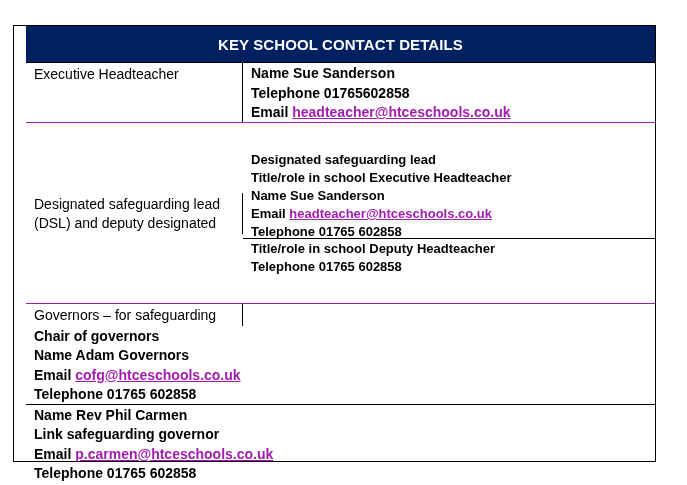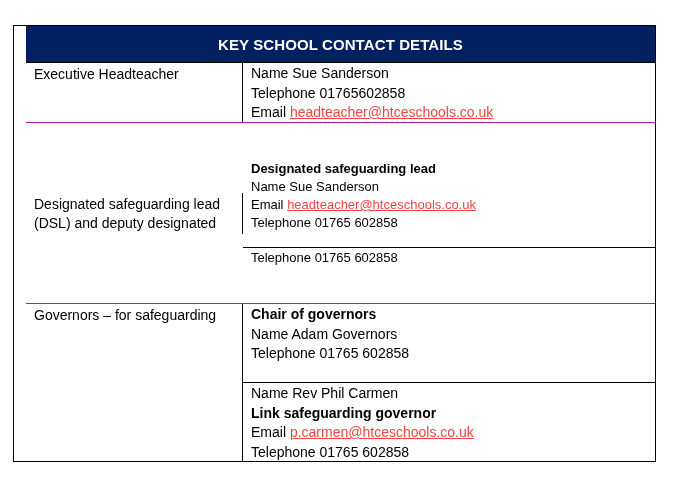--- a/index.html
+++ b/index.html
@@ -4,32 +4,32 @@
 <style>
   html, body { margin: 0; padding: 0; background: #ffffff; }
   body { width: 687px; height: 485px; position: relative; overflow: hidden;
          font-family: "Liberation Sans", sans-serif; color: #000; }
   .tbl { position: absolute; left: 13px; top: 25px; width: 643px;
          border: 1px solid #000; box-sizing: border-box; padding-left: 12px; }
   .hdr { height: 36px; background: #002060; color: #fff; font-weight: bold;
          font-size: 15px; display: flex; align-items: center; justify-content: center;
          border-bottom: 1px solid #000; letter-spacing: 0.1px; }
   .row { display: flex; border-bottom: 1px solid #a21caf; }
-  .row:last-child { border-bottom: none; }
+  .row:last-child { border-bottom: none; flex-direction: column; }
   .lbl { width: 217px; border-right: 1px solid #000; padding: 2px 0 0 8px;
          box-sizing: border-box; font-size: 14px; line-height: 19.5px; }
   .val { flex: 1; }
   .sub { padding: 1px 0 0 8px; border-bottom: 1px solid #000; }
   .sub:last-child { border-bottom: none; }
-  .line { white-space: nowrap; }
+  .line { white-space: nowrap; font-weight: bold; }
   .big .line { font-size: 14px; line-height: 19.5px; }
   .small .line { font-size: 13px; line-height: 18px; }
   .gov .line { font-size: 14px; line-height: 19.5px; }
   .ttl { font-weight: bold; }
-  a { color: #ef4444; text-decoration: underline; }
+  a { color: #a21caf; text-decoration: underline; }
 </style>
 </head>
 <body>
 
 <div class="tbl">
   <div class="hdr">KEY SCHOOL CONTACT DETAILS</div>
 
   <div class="row" style="height:59px;">
     <div class="lbl">Executive Headteacher</div>
     <div class="val big" style="padding:1px 0 0 8px;">
@@ -40,36 +40,39 @@
   </div>
 
   <div class="row" style="height:180px;align-items:center;">
     <div class="lbl">
       <div>Designated safeguarding lead</div>
       <div>(DSL) and deputy designated</div>
     </div>
     <div class="val small">
       <div class="sub" style="height:89px;box-sizing:border-box;">
         <div class="line ttl">Designated safeguarding lead</div>
+        <div class="line"><span>Title/role in school</span> <span>Executive Headteacher</span></div>
         <div class="line"><span>Name</span> <span>Sue Sanderson</span></div>
         <div class="line"><span>Email</span> <a>headteacher@htceschools.co.uk</a></div>
         <div class="line"><span>Telephone</span> <span>01765 602858</span></div>
       </div>
       <div class="sub">
+        <div class="line"><span>Title/role in school</span> <span>Deputy Headteacher</span></div>
         <div class="line"><span>Telephone</span> <span>01765 602858</span></div>
       </div>
     </div>
   </div>
 
   <div class="row" style="height:157px;">
     <div class="lbl">Governors – for safeguarding</div>
     <div class="val gov">
       <div class="sub" style="height:79px;box-sizing:border-box;">
         <div class="line ttl">Chair of governors</div>
         <div class="line"><span>Name</span> <span>Adam Governors</span></div>
+        <div class="line"><span>Email</span> <a>cofg@htceschools.co.uk</a></div>
         <div class="line"><span>Telephone</span> <span>01765 602858</span></div>
       </div>
       <div class="sub">
         <div class="line"><span>Name</span> <span>Rev Phil Carmen</span></div>
         <div class="line ttl">Link safeguarding governor</div>
         <div class="line"><span>Email</span> <a>p.carmen@htceschools.co.uk</a></div>
         <div class="line"><span>Telephone</span> <span>01765 602858</span></div>
       </div>
     </div>
   </div>

